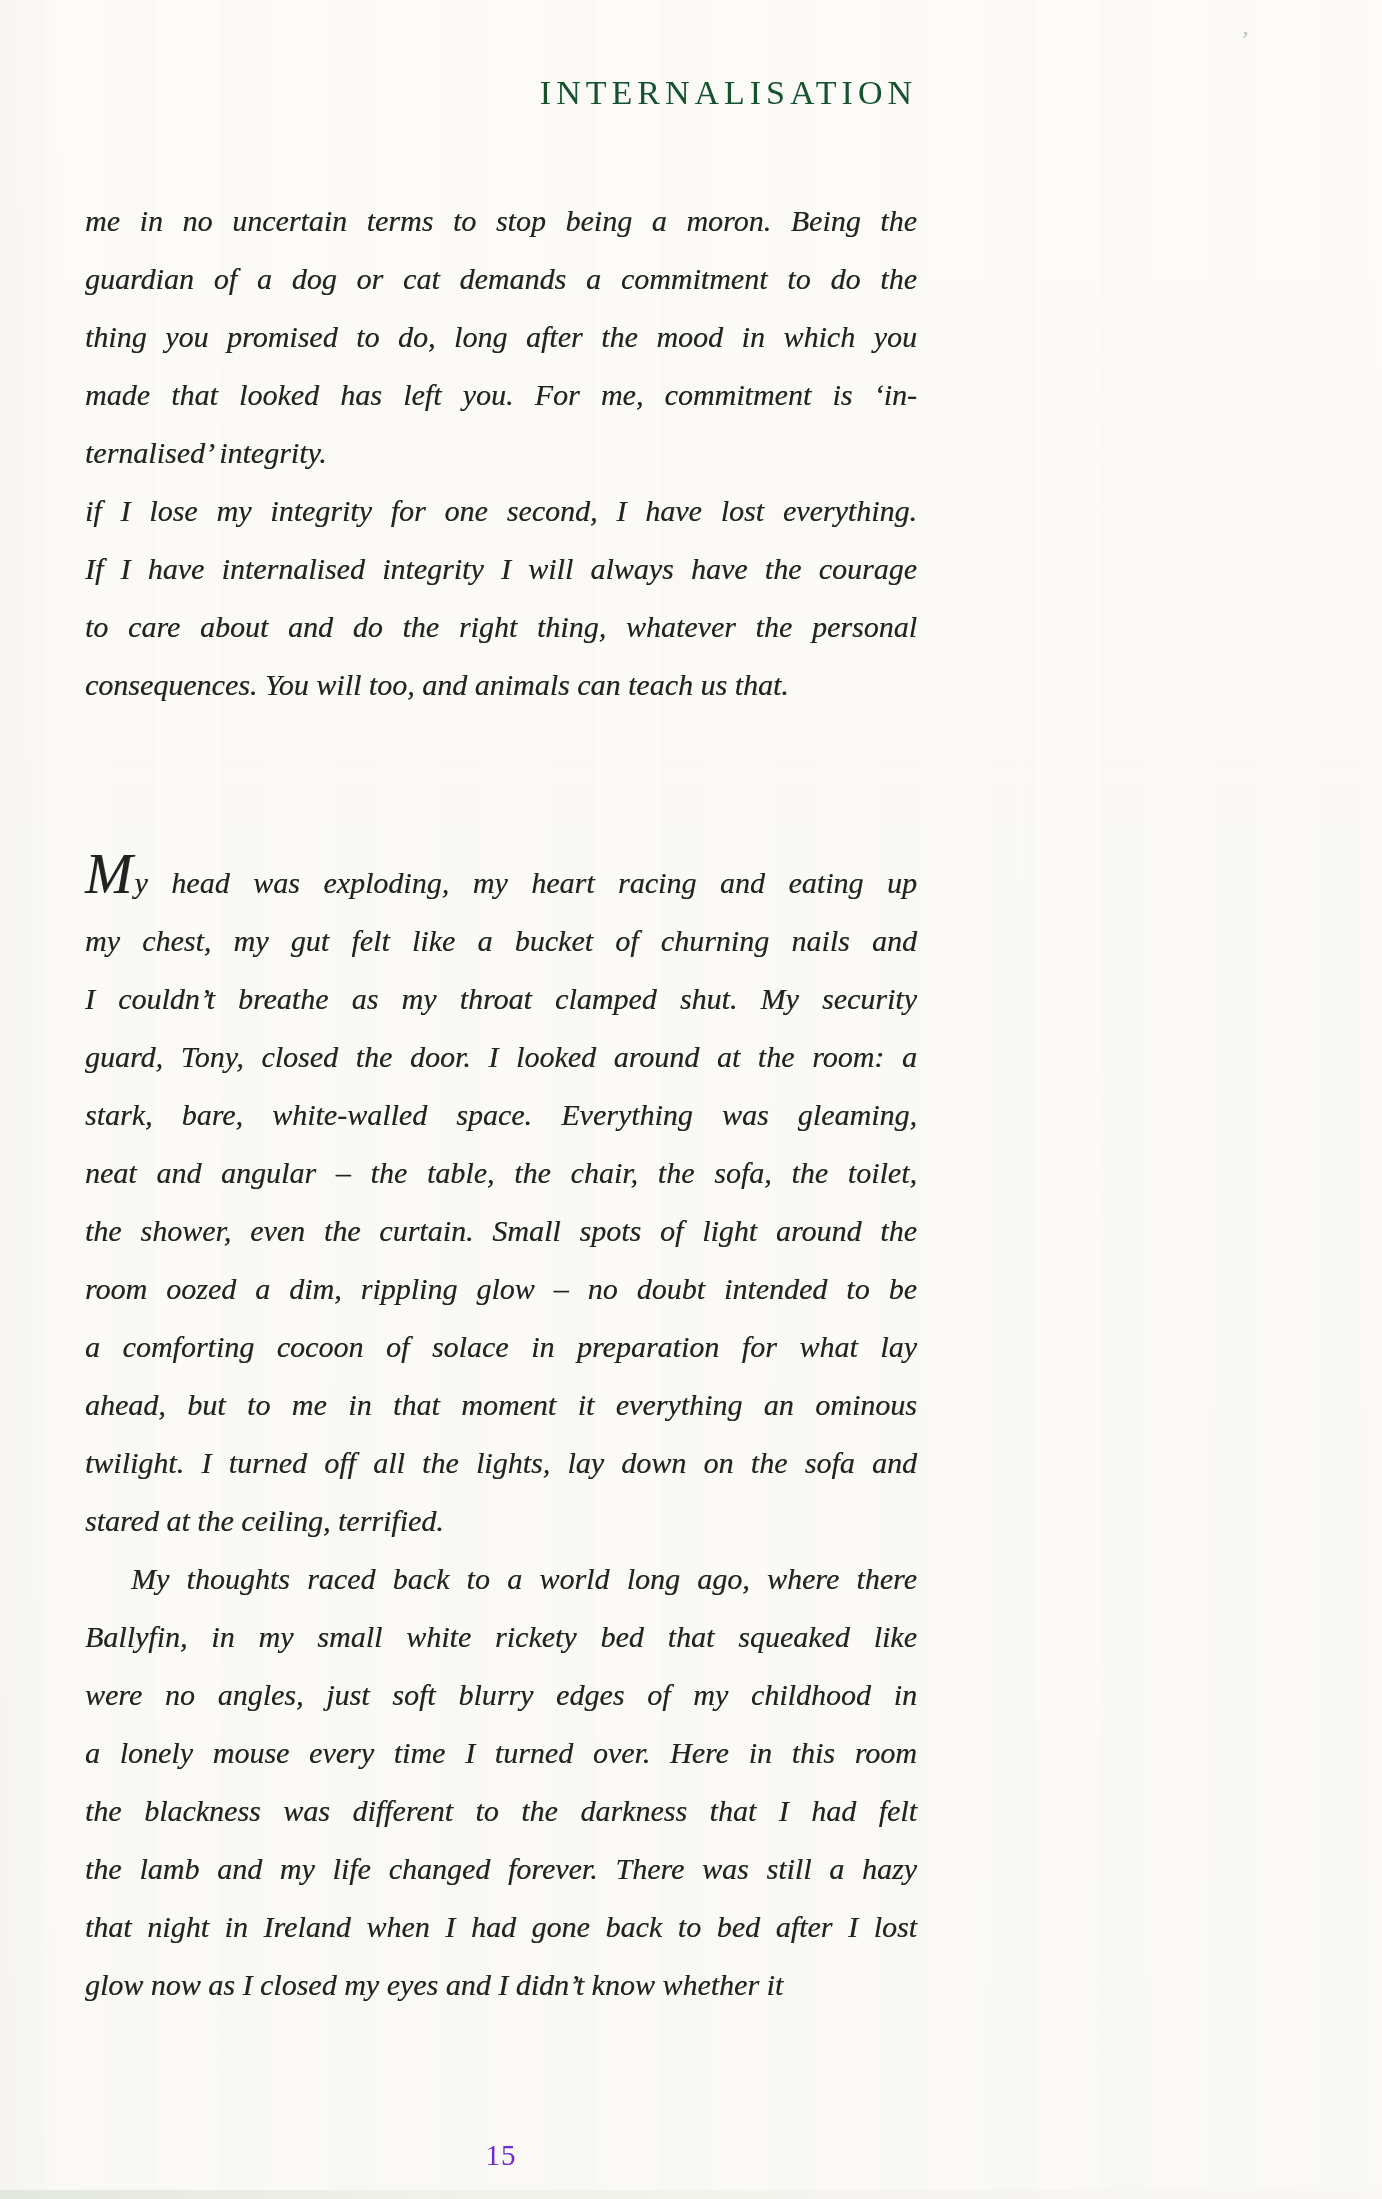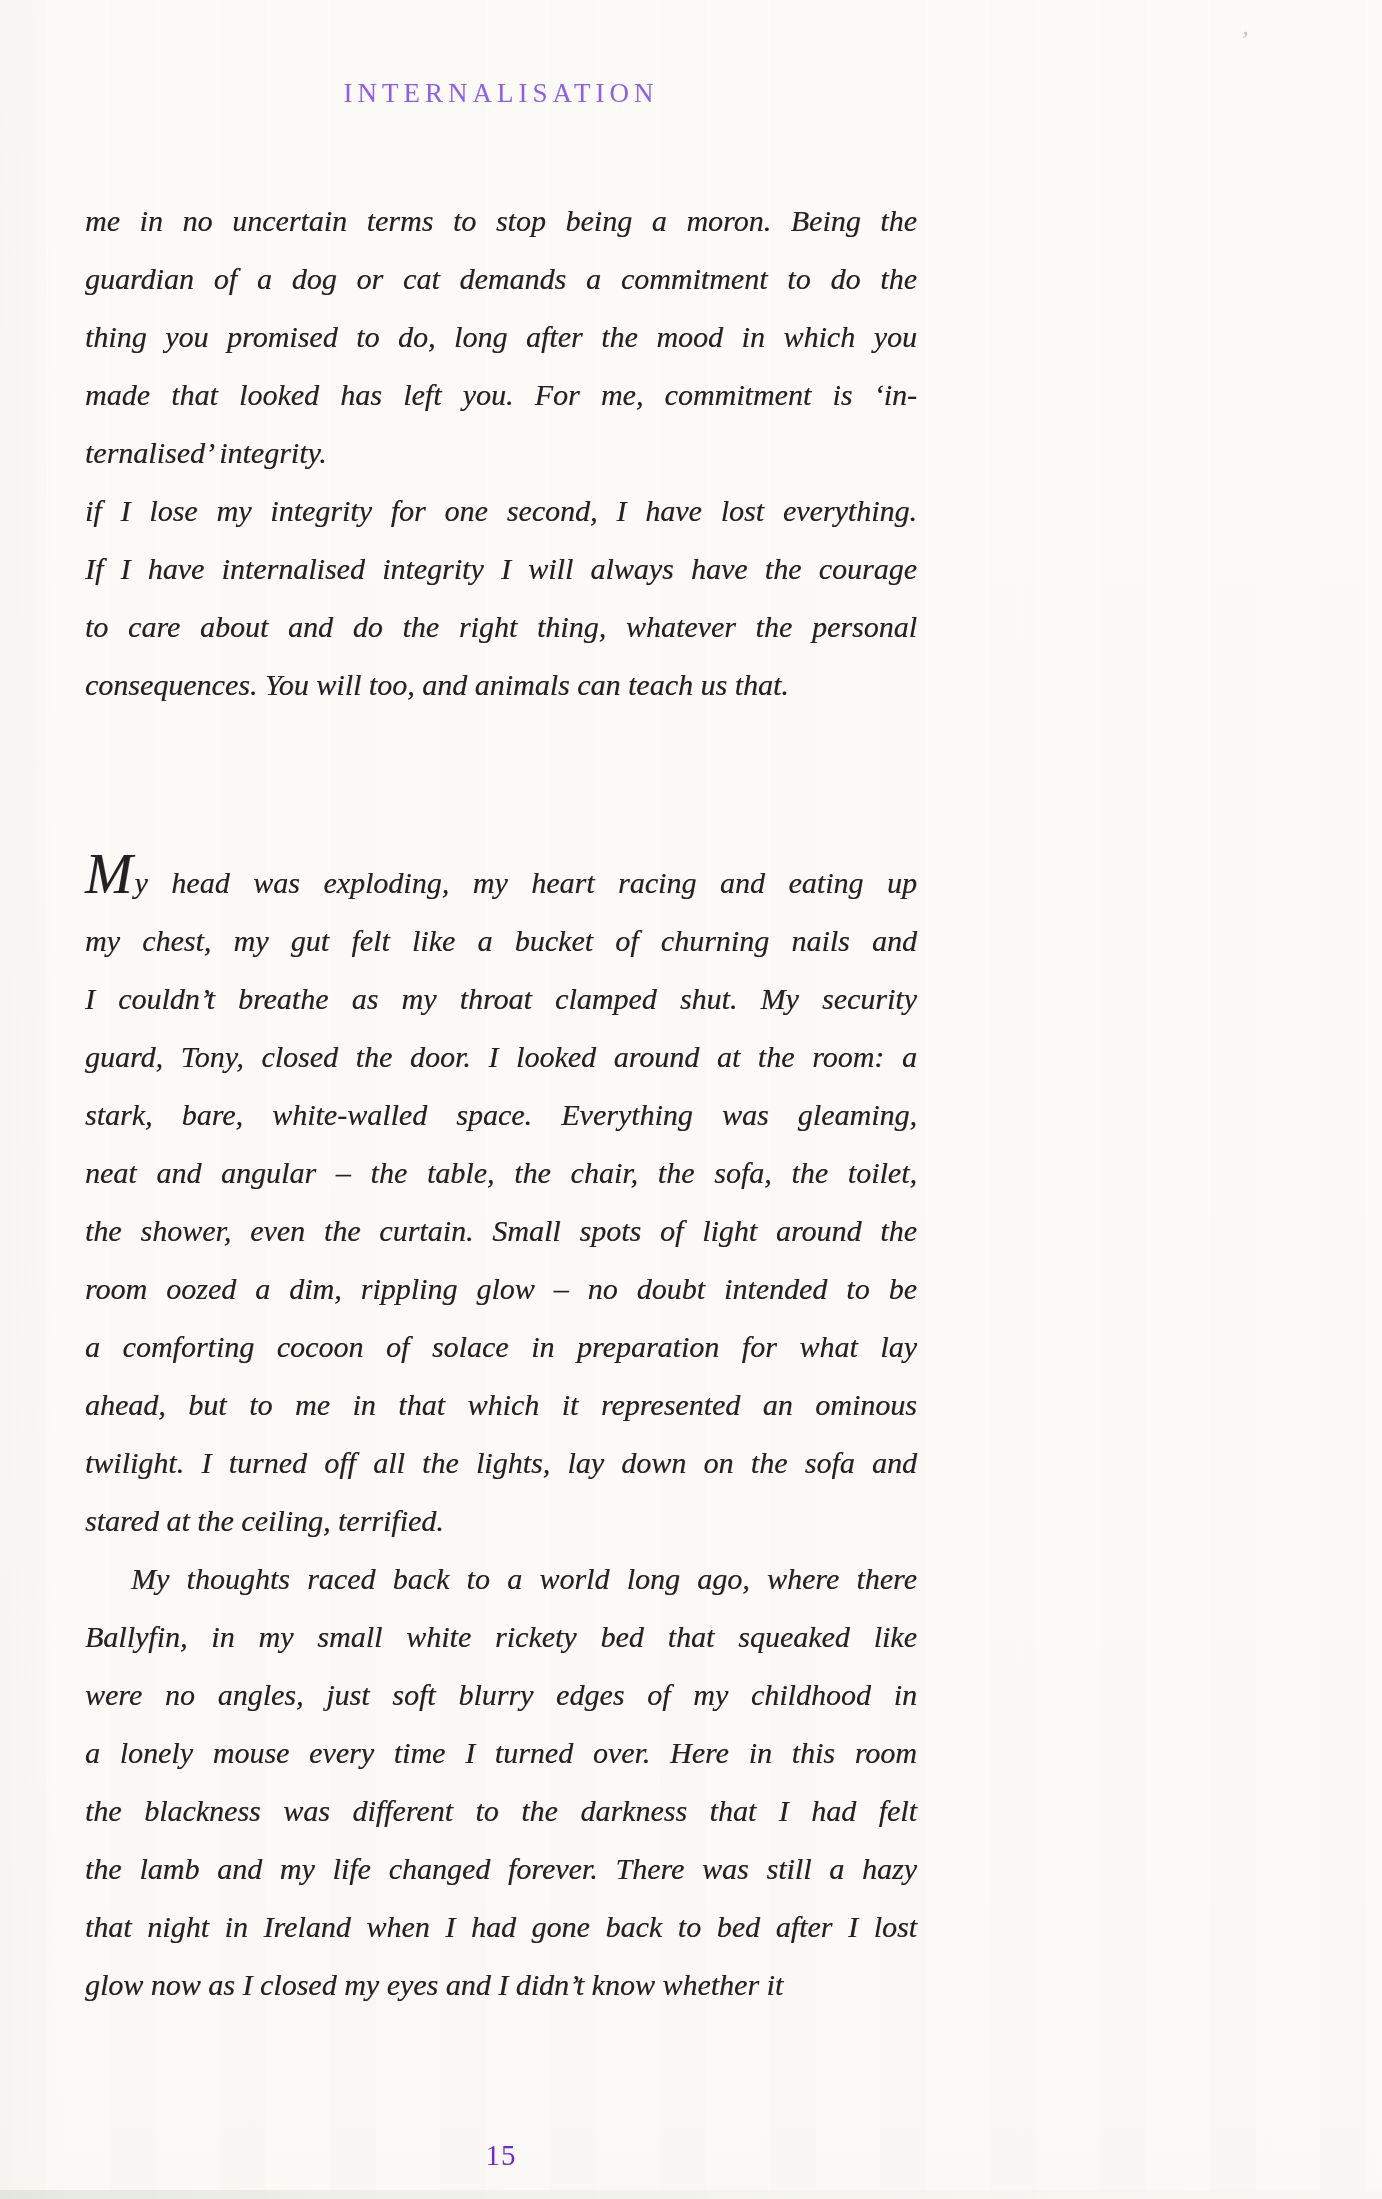--- a/index.html
+++ b/index.html
@@ -39,25 +39,25 @@
     left: 1240px;
     font-size: 26px;
     color: #c3c3c3;
     transform: rotate(8deg);
   }
   .running-head {
     position: absolute;
     top: 78px;
     left: 85px;
     width: 832px;
-    text-align: center;
-    font-size: 27px;
+    text-align: right;
+    font-size: 34px;
     line-height: 30px;
     letter-spacing: 5px;
-    color: #8b5cf6;
+    color: #14532d;
   }
   .body-text {
     position: absolute;
     top: 192px;
     left: 85px;
     width: 832px;
     font-size: 30px;
     color: #222222;
     text-shadow: 0.4px 0 0 rgba(32,32,32,0.5);
   }
@@ -117,21 +117,21 @@
     <div class="paragraph section-gap">
       <div class="line"><span class="initial-cap">M</span>y head was exploding, my heart racing and eating up</div>
       <div class="line">my chest, my gut felt like a bucket of churning nails and</div>
       <div class="line">I couldn’t breathe as my throat clamped shut. My security</div>
       <div class="line">guard, Tony, closed the door. I looked around at the room: a</div>
       <div class="line">stark, bare, white-walled space. Everything was gleaming,</div>
       <div class="line">neat and angular – the table, the chair, the sofa, the toilet,</div>
       <div class="line">the shower, even the curtain. Small spots of light around the</div>
       <div class="line">room oozed a dim, rippling glow – no doubt intended to be</div>
       <div class="line">a comforting cocoon of solace in preparation for what lay</div>
-      <div class="line">ahead, but to me in that which it represented an ominous</div>
+      <div class="line">ahead, but to me in that moment it everything an ominous</div>
       <div class="line">twilight. I turned off all the lights, lay down on the sofa and</div>
       <div class="line last">stared at the ceiling, terrified.</div>
     </div>
     <div class="paragraph">
       <div class="line first-indent">My thoughts raced back to a world long ago, where there</div>
       <div class="line">Ballyfin, in my small white rickety bed that squeaked like</div>
       <div class="line">were no angles, just soft blurry edges of my childhood in</div>
       <div class="line">a lonely mouse every time I turned over. Here in this room</div>
       <div class="line">the blackness was different to the darkness that I had felt</div>
       <div class="line">the lamb and my life changed forever. There was still a hazy</div>

